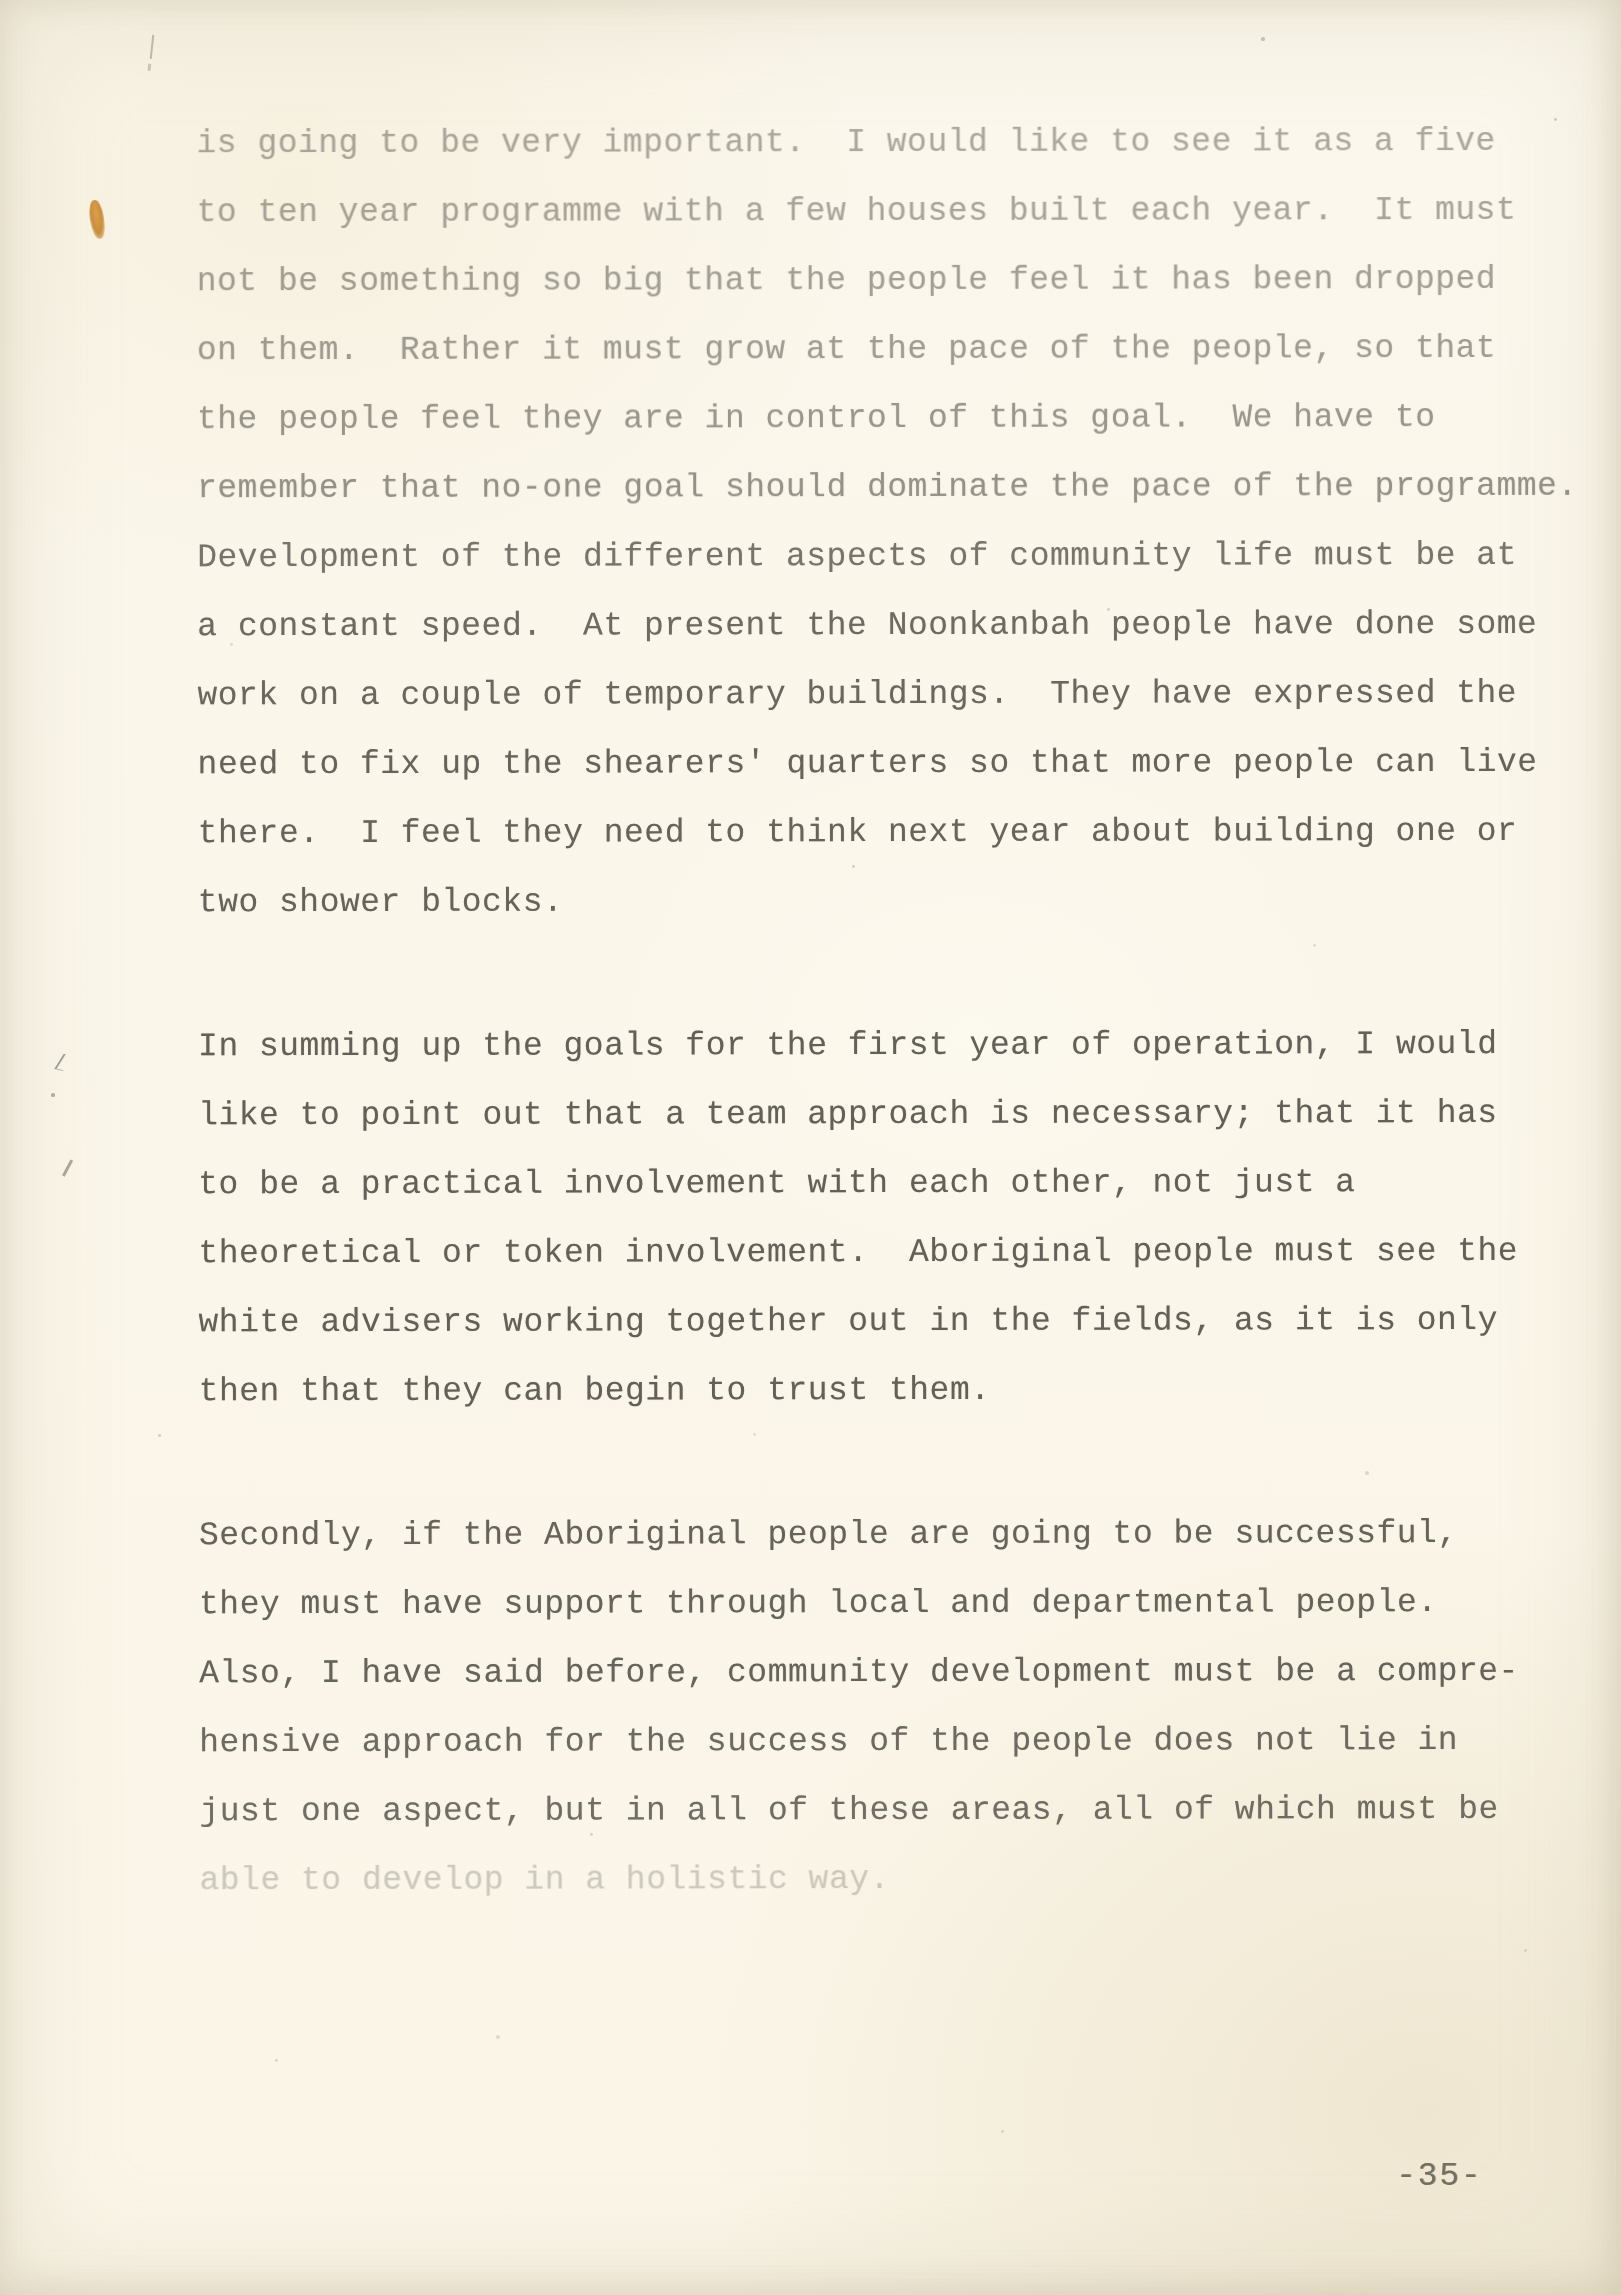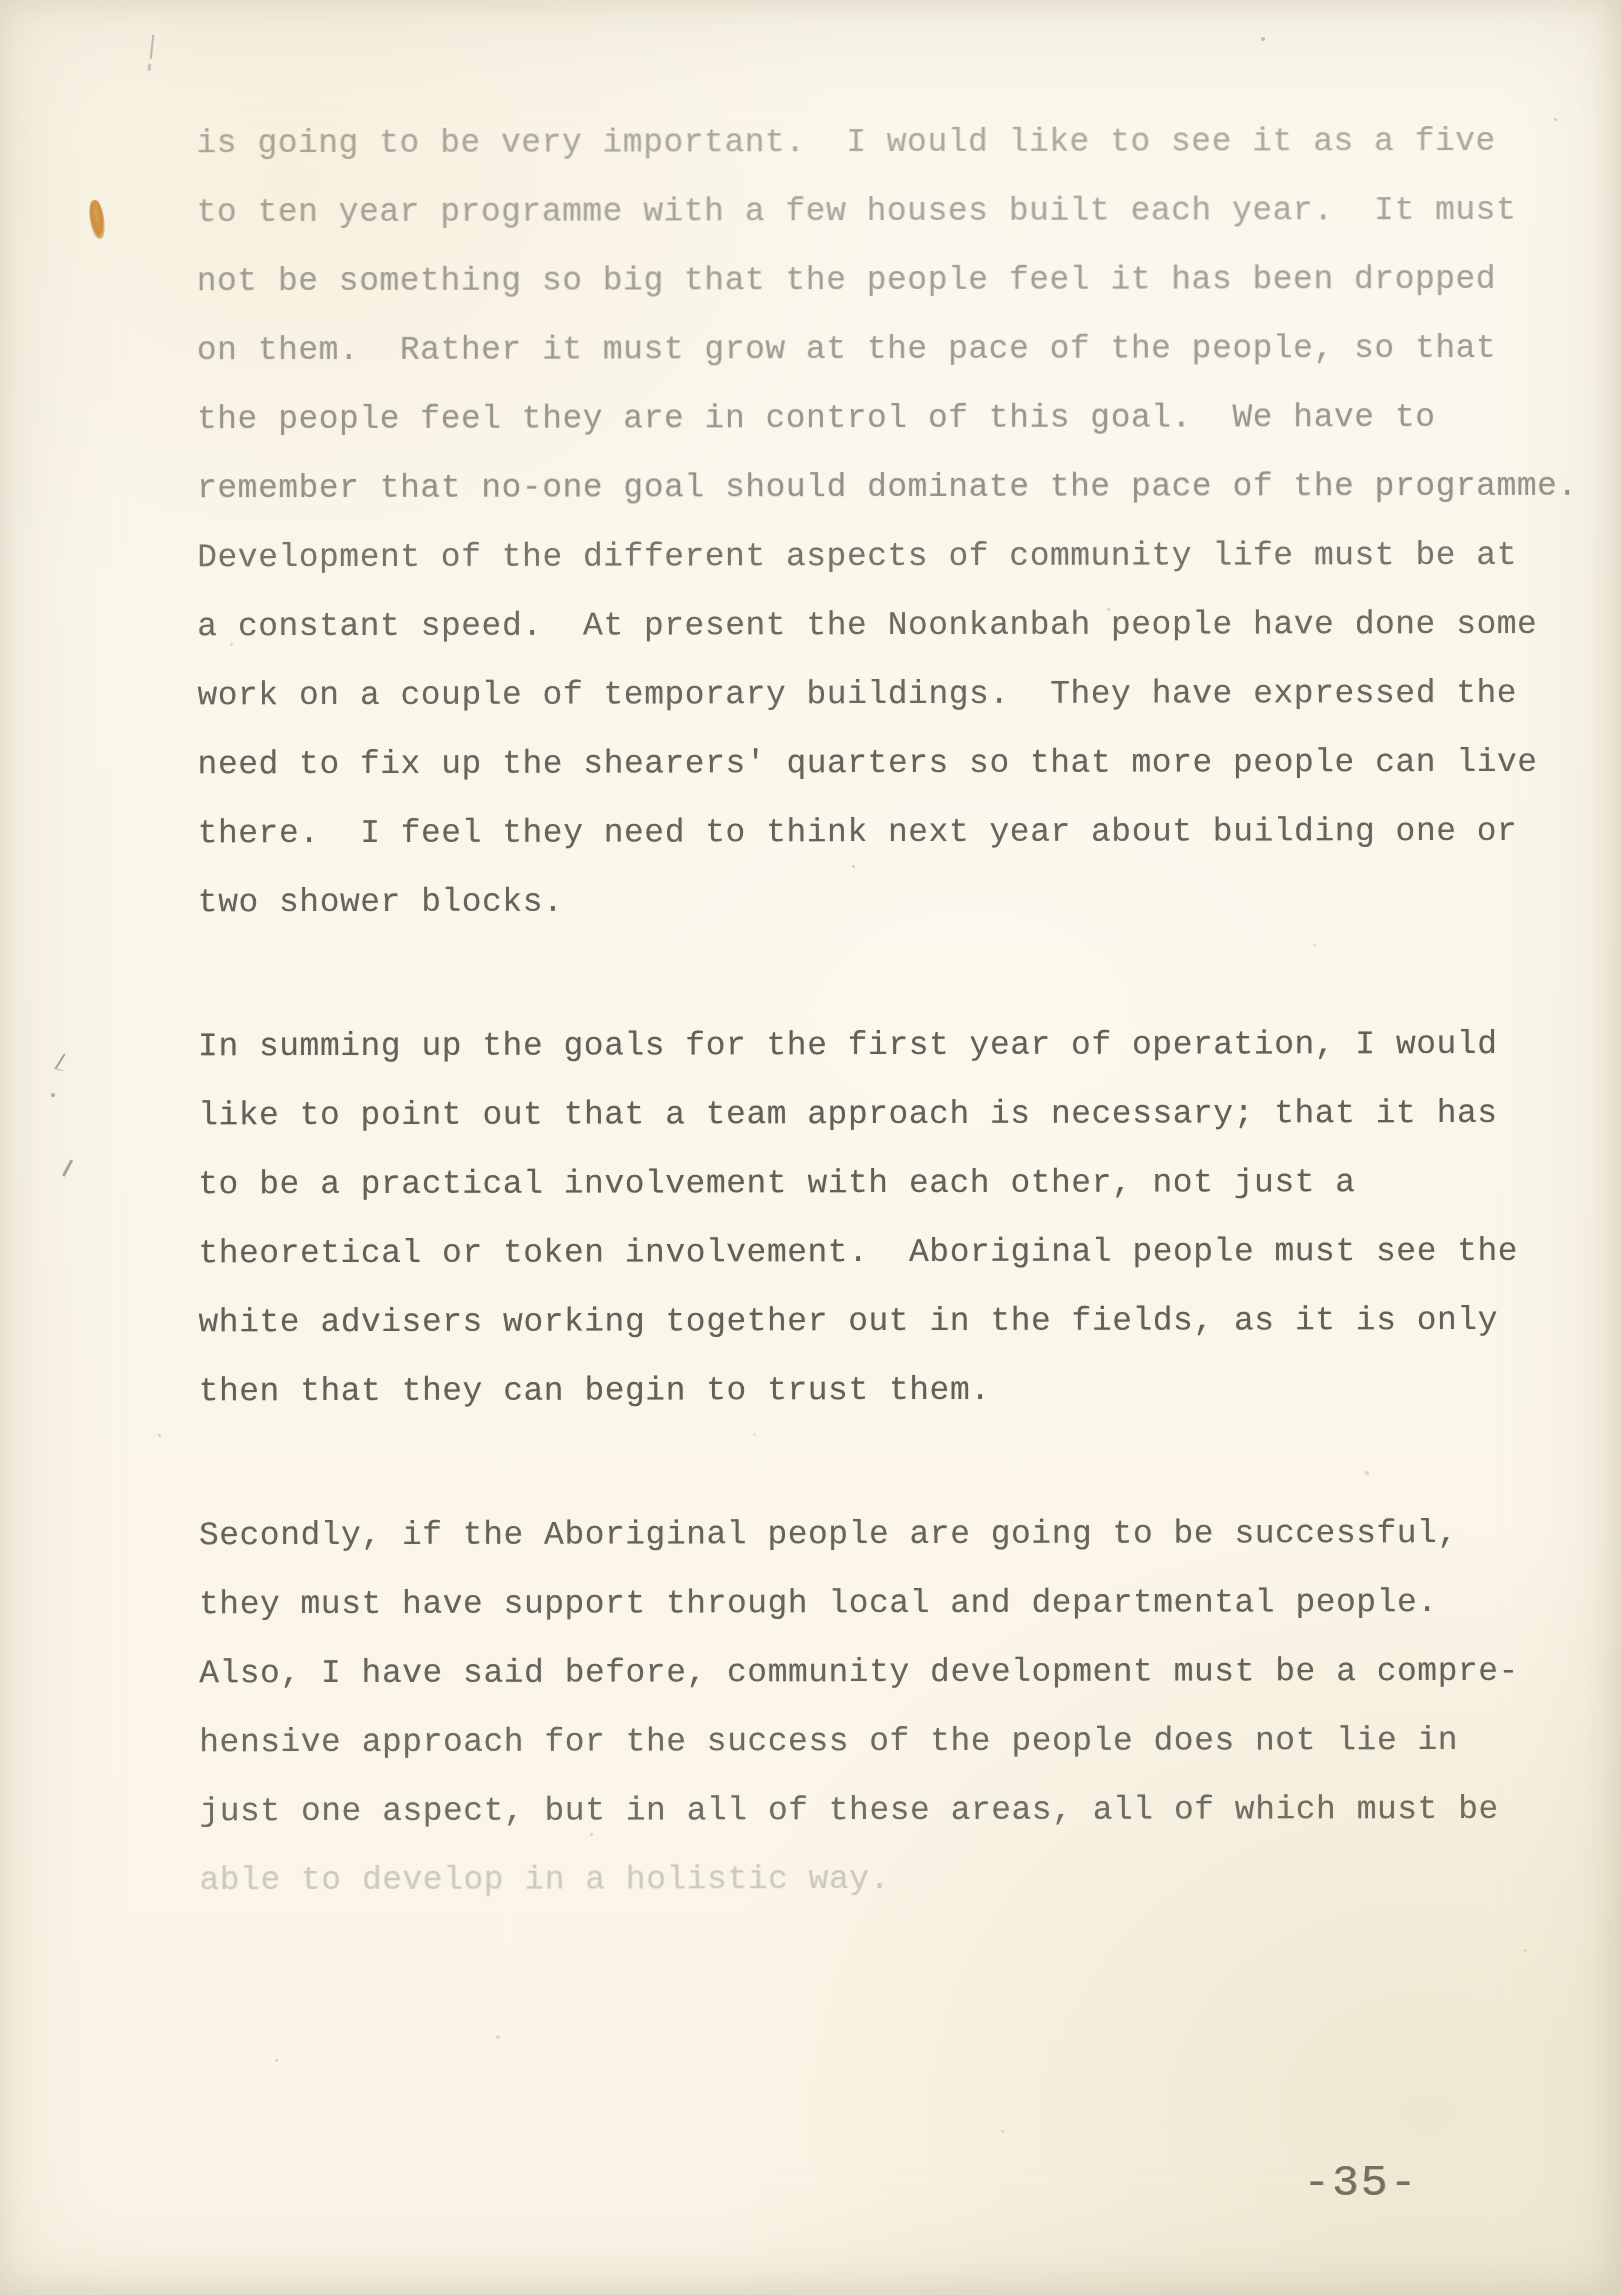--- a/index.html
+++ b/index.html
@@ -36,23 +36,23 @@
     height: 69px;
     line-height: 69px;
     font-size: 33px;
     letter-spacing: 0.5px;
     white-space: pre;
     color: #4a4840;
     text-shadow: 0 0 0.9px rgba(74,72,64,0.35);
   }
   .page-number {
     position: absolute;
-    left: 1303px;
+    left: 1396px;
     top: 2158px;
-    font-size: 45px;
+    font-size: 33px;
     color: #5e5c50;
     opacity: 0.85;
     letter-spacing: 1.8px;
     text-shadow: 0.9px 0 0 rgba(94,92,80,0.5);
     text-align: center;
   }
   .scan-mark { position: absolute; }
   .pencil-colon {
     left: 151px; top: 35px;
     width: 3.7px; height: 24px;

